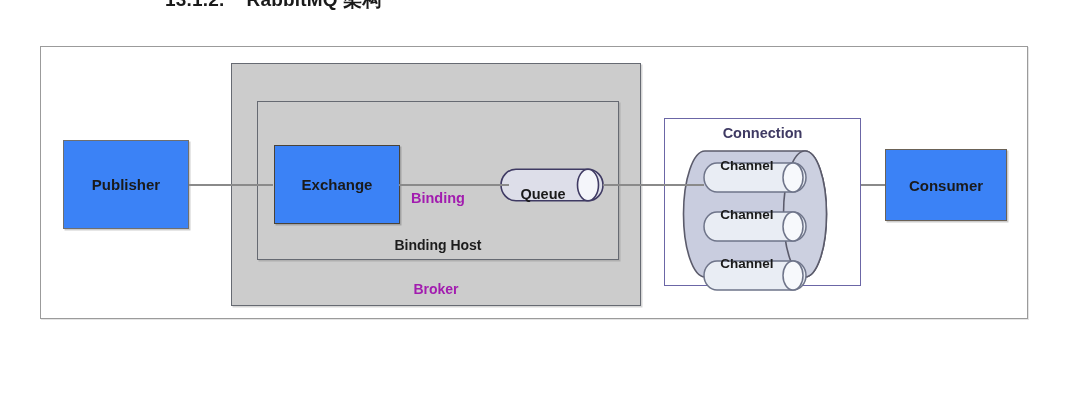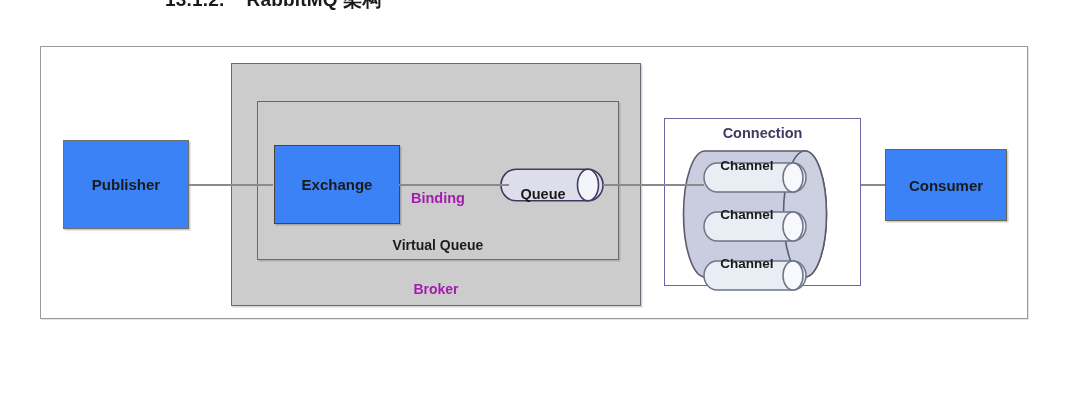--- a/index.html
+++ b/index.html
@@ -229,21 +229,21 @@
   <div id="outer-frame">
 
     <div class="ybox" id="publisher" style="left:22px; top:93px;">
       <span>Publisher</span>
     </div>
 
     <div id="broker" style="left:190px; top:16px;">
       <div id="broker-label">Broker</div>
 
       <div id="vhost" style="left:25px; top:37px;">
-        <div id="vhost-label">Virtual Queue</div>
+        <div id="vhost-label">Binding Host</div>
       </div>
 
       <div class="ybox" id="exchange" style="left:42px; top:81px;">
         <span>Exchange</span>
       </div>
 
       <div id="binding-label" style="left:179px; top:126px;">Binding</div>
 
       <div id="queue" style="left:268px; top:104px;">
         <svg width="104" height="34" viewBox="0 0 104 34" style="position:absolute;left:0;top:0;overflow:visible;">

